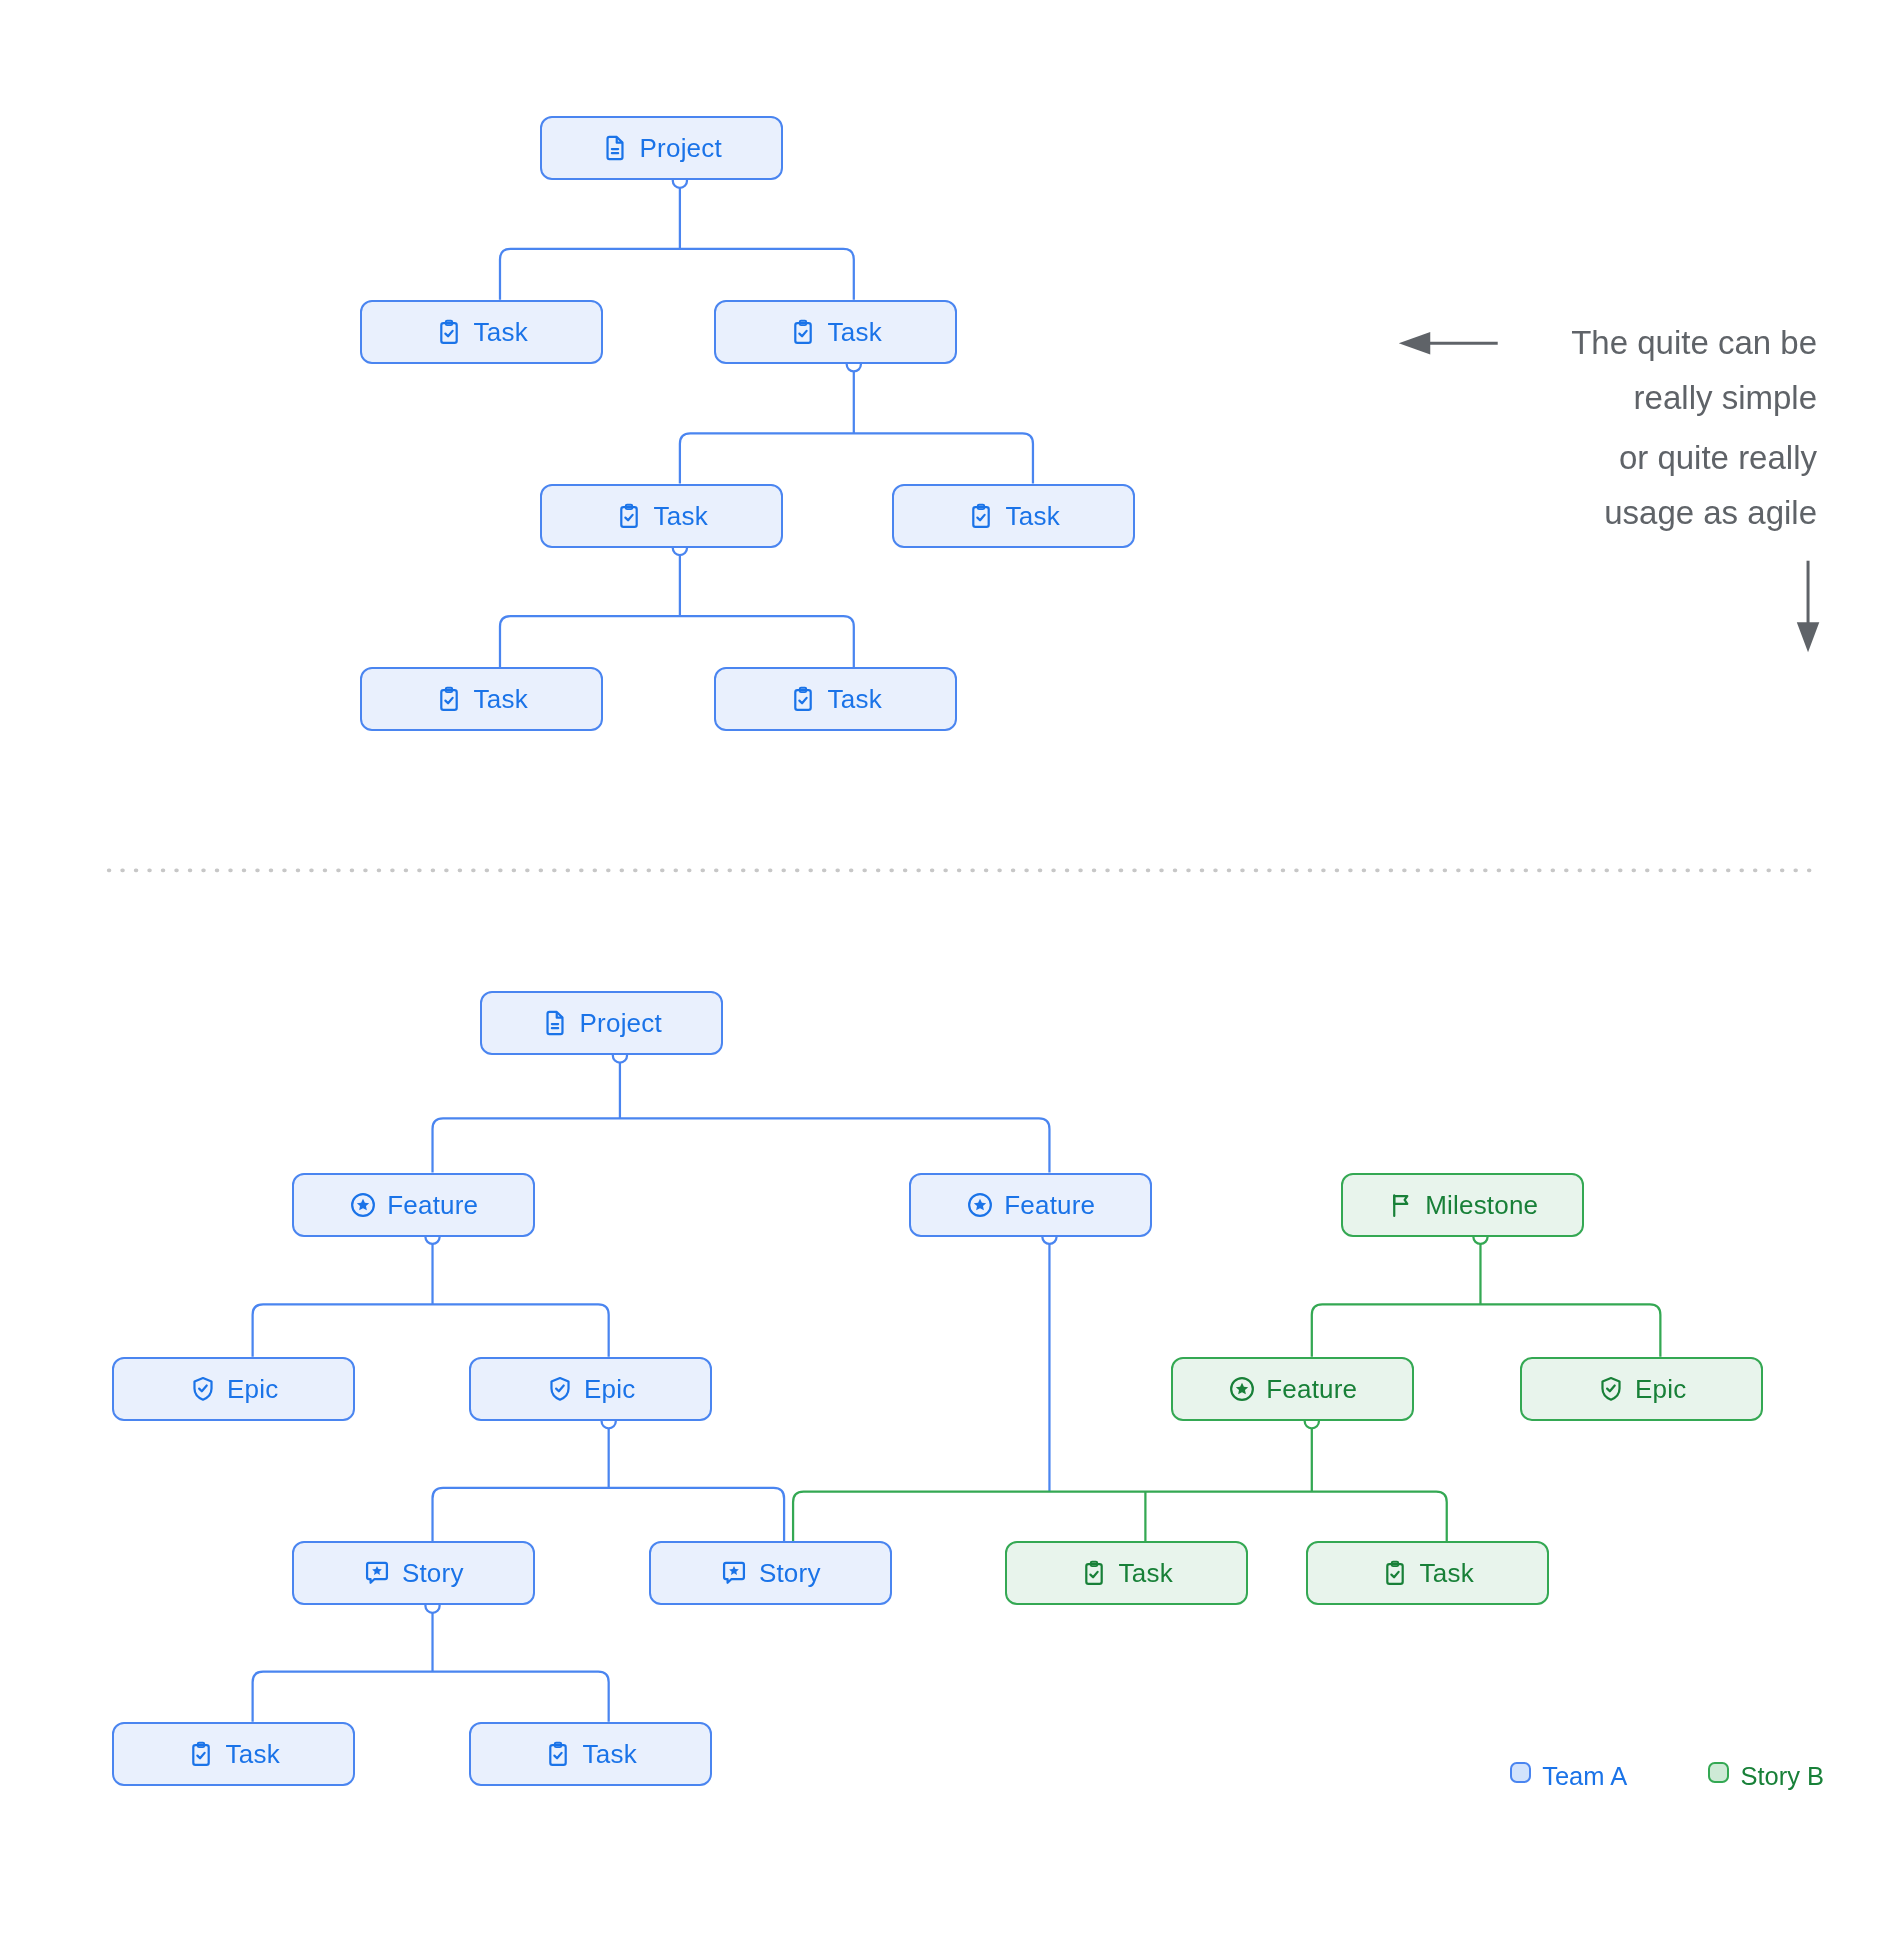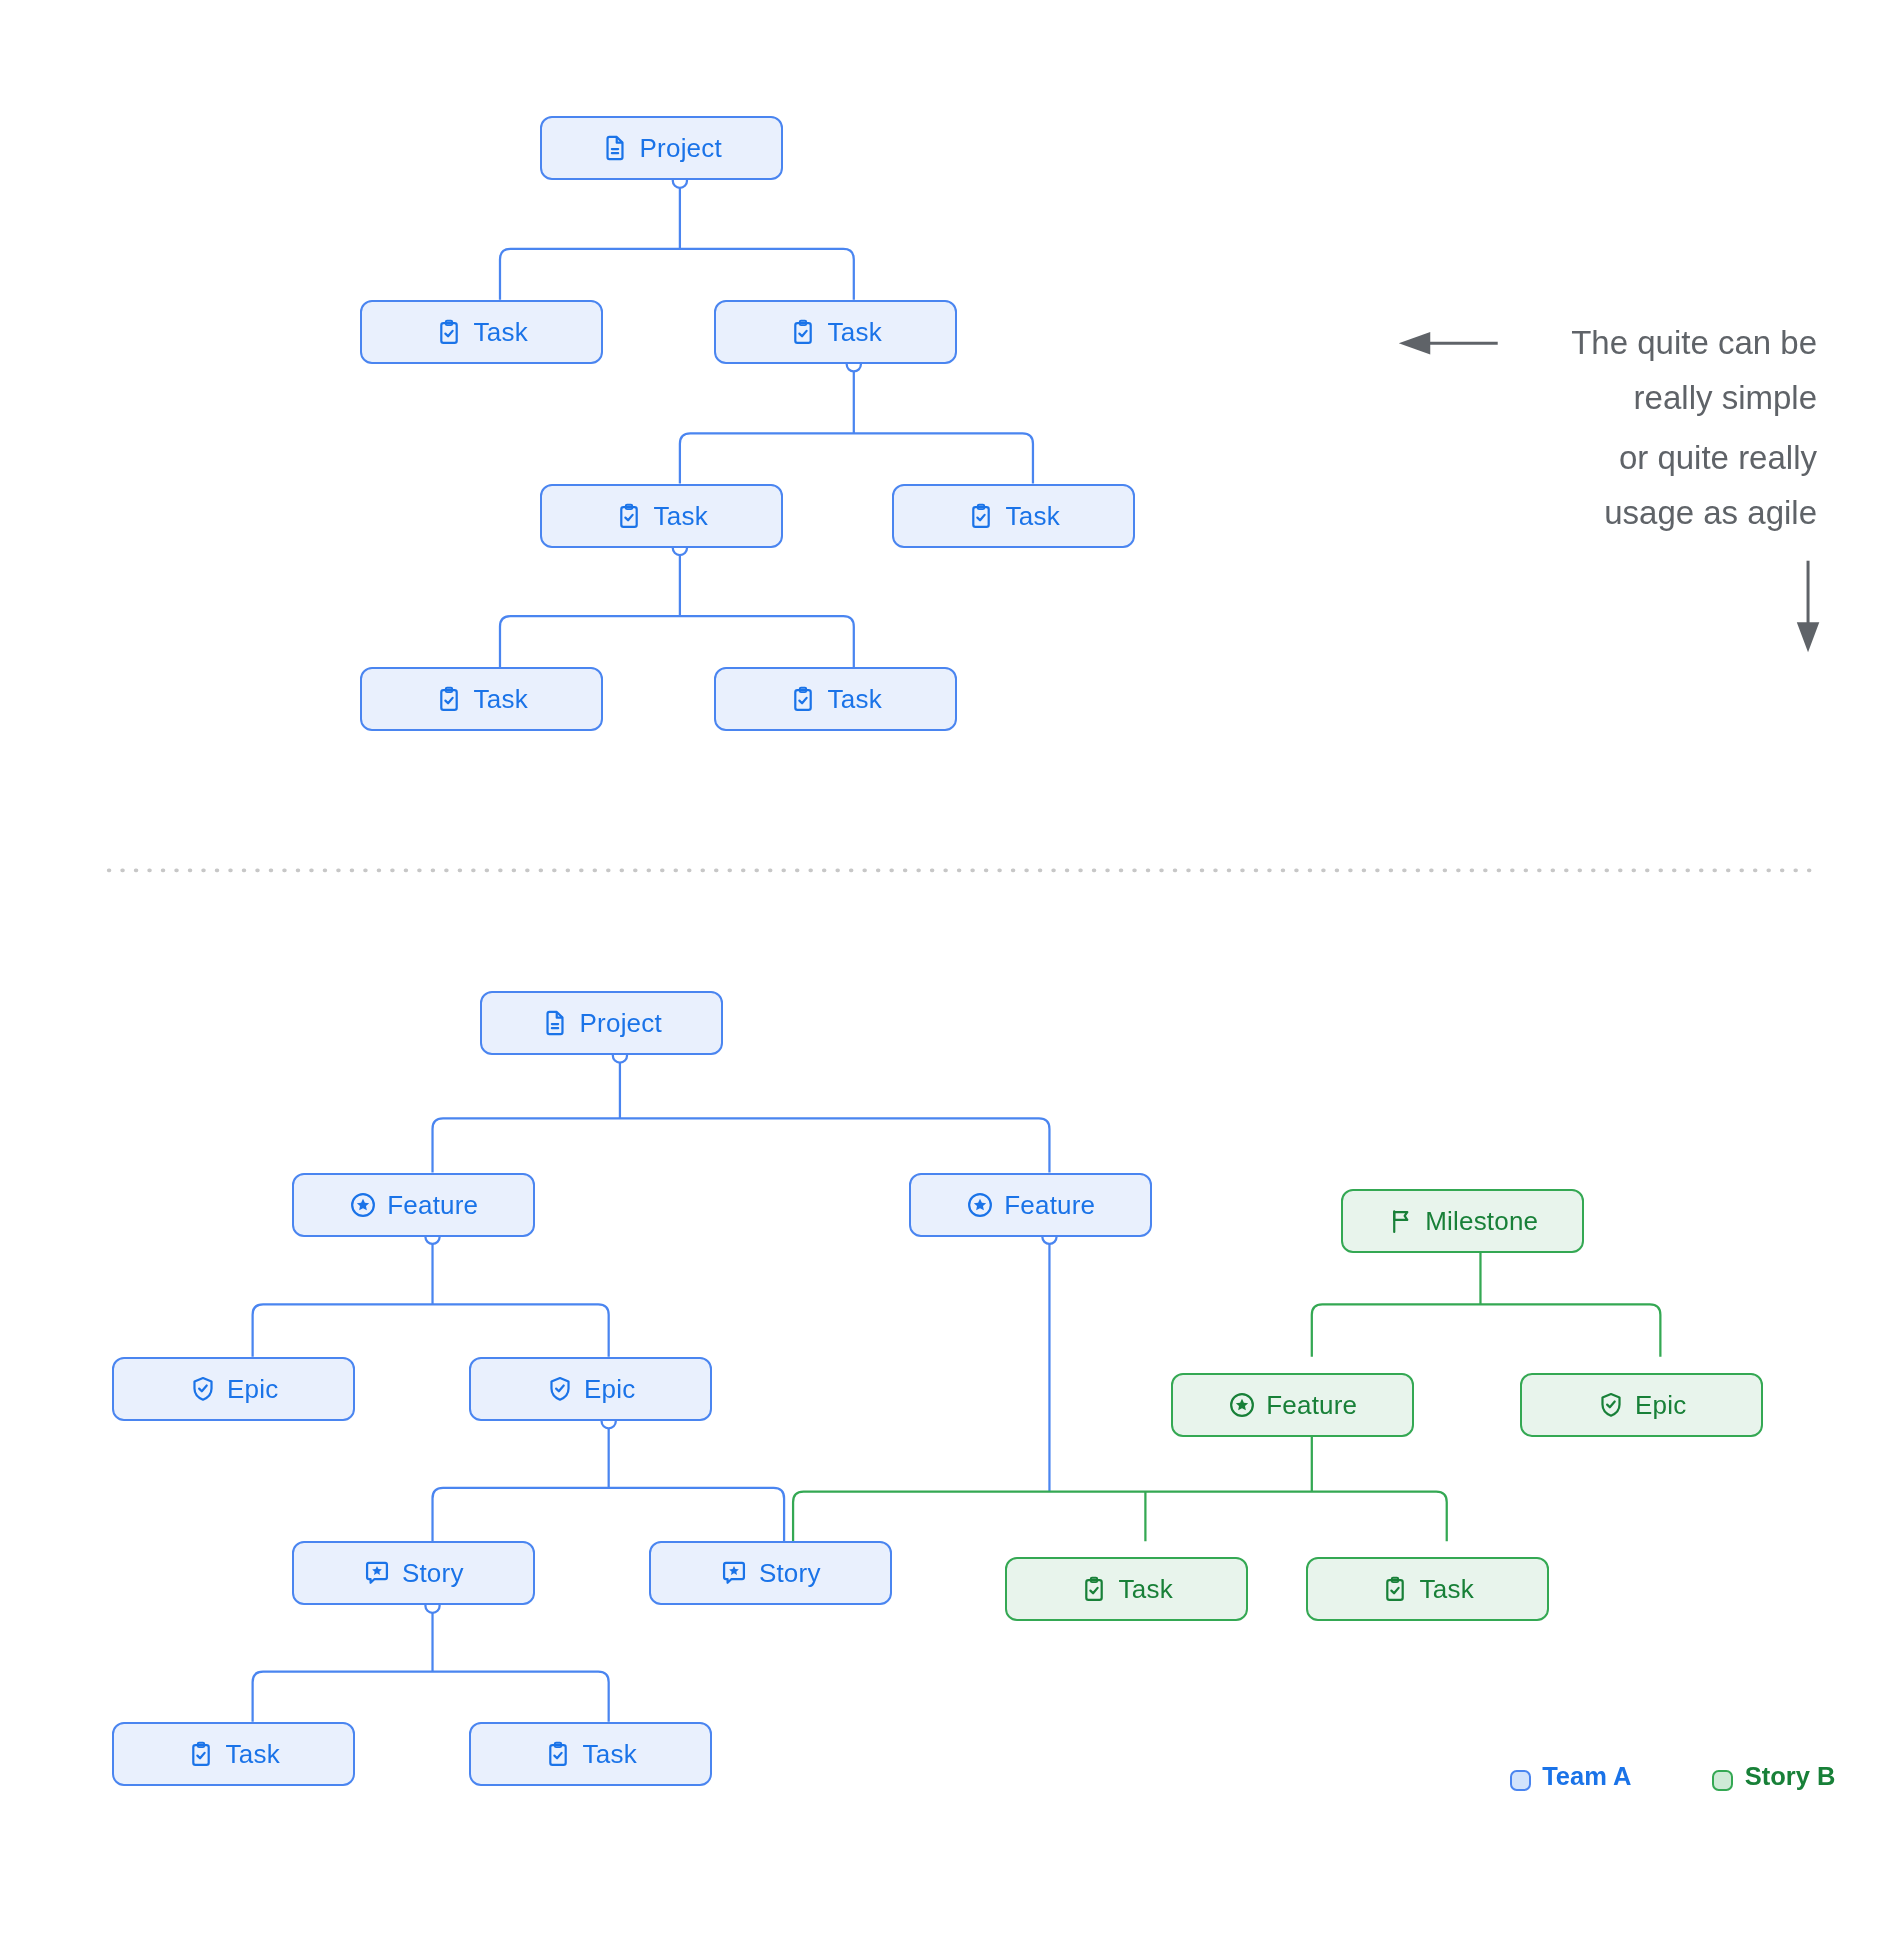--- a/index.html
+++ b/index.html
@@ -10,40 +10,40 @@
   html,body{margin:0;padding:0;background:#fff;}
   body{width:1898px;height:1955px;position:relative;font-family:"Liberation Sans",sans-serif;}
   #canvas{position:absolute;inset:0;}
   #edges{position:absolute;left:0;top:0;z-index:1;}
   .node{
     position:absolute;z-index:2;width:243px;height:64px;box-sizing:border-box;
     border-radius:12px;border:2.2px solid;display:flex;align-items:center;justify-content:center;
     gap:10.5px;font-size:26px;font-weight:500;letter-spacing:0.2px;cursor:pointer;
   }
   .team-a{background:var(--team-a-fill);border-color:var(--team-a-border);color:var(--team-a-accent);}
-  .team-b{background:var(--team-b-fill);border-color:var(--team-b-border);color:var(--team-b-accent);margin-top:16px;}
+  .team-b{background:var(--team-b-fill);border-color:var(--team-b-border);color:var(--team-b-accent);}
   .ic{width:28px;height:28px;flex:0 0 auto;}
   .edge{fill:none;stroke-width:3px;}
   .edge-a{stroke:var(--team-a-border);}
   .edge-b{stroke:var(--team-b-border);}
   .port{fill:#fff;stroke-width:3px;}
   .port-a{stroke:var(--team-a-border);}
   .port-b{stroke:var(--team-b-border);}
   .annotation{
     position:absolute;right:81px;text-align:right;color:var(--annotation-text);
     font-size:33px;line-height:55px;z-index:2;
   }
   #annotation-block-1{top:315px;}
   #annotation-block-2{top:430px;}
   .arrow-stroke{stroke:var(--annotation-text);stroke-width:4px;fill:none;}
   .arrow-head{fill:var(--annotation-text);}
   .divider{stroke:var(--divider);stroke-width:5px;stroke-dasharray:1 17;stroke-linecap:round;}
   #legend{
-    position:absolute;left:1462px;top:1762px;display:flex;align-items:flex-end;z-index:2;
-    font-size:25.5px;font-weight:700;padding-left:48px;
+    position:absolute;left:1462px;top:1762px;display:flex;align-items:flex-start;z-index:2;
+    font-size:25.5px;font-weight:400;padding-left:48px;
   }
   .legend-swatch{width:21px;height:21px;border-radius:6.7px;border:2.2px solid;box-sizing:border-box;}
   .swatch-a{background:#d2e3fc;border-color:var(--team-a-border);}
   .swatch-b{background:#ceead6;border-color:var(--team-b-border);}
   .legend-label{margin-left:11.2px;}
   .label-a{color:var(--team-a-accent);}
   .label-b{color:var(--team-b-accent);}
   .legend-gap{width:81px;}
 </style>
 </head>

